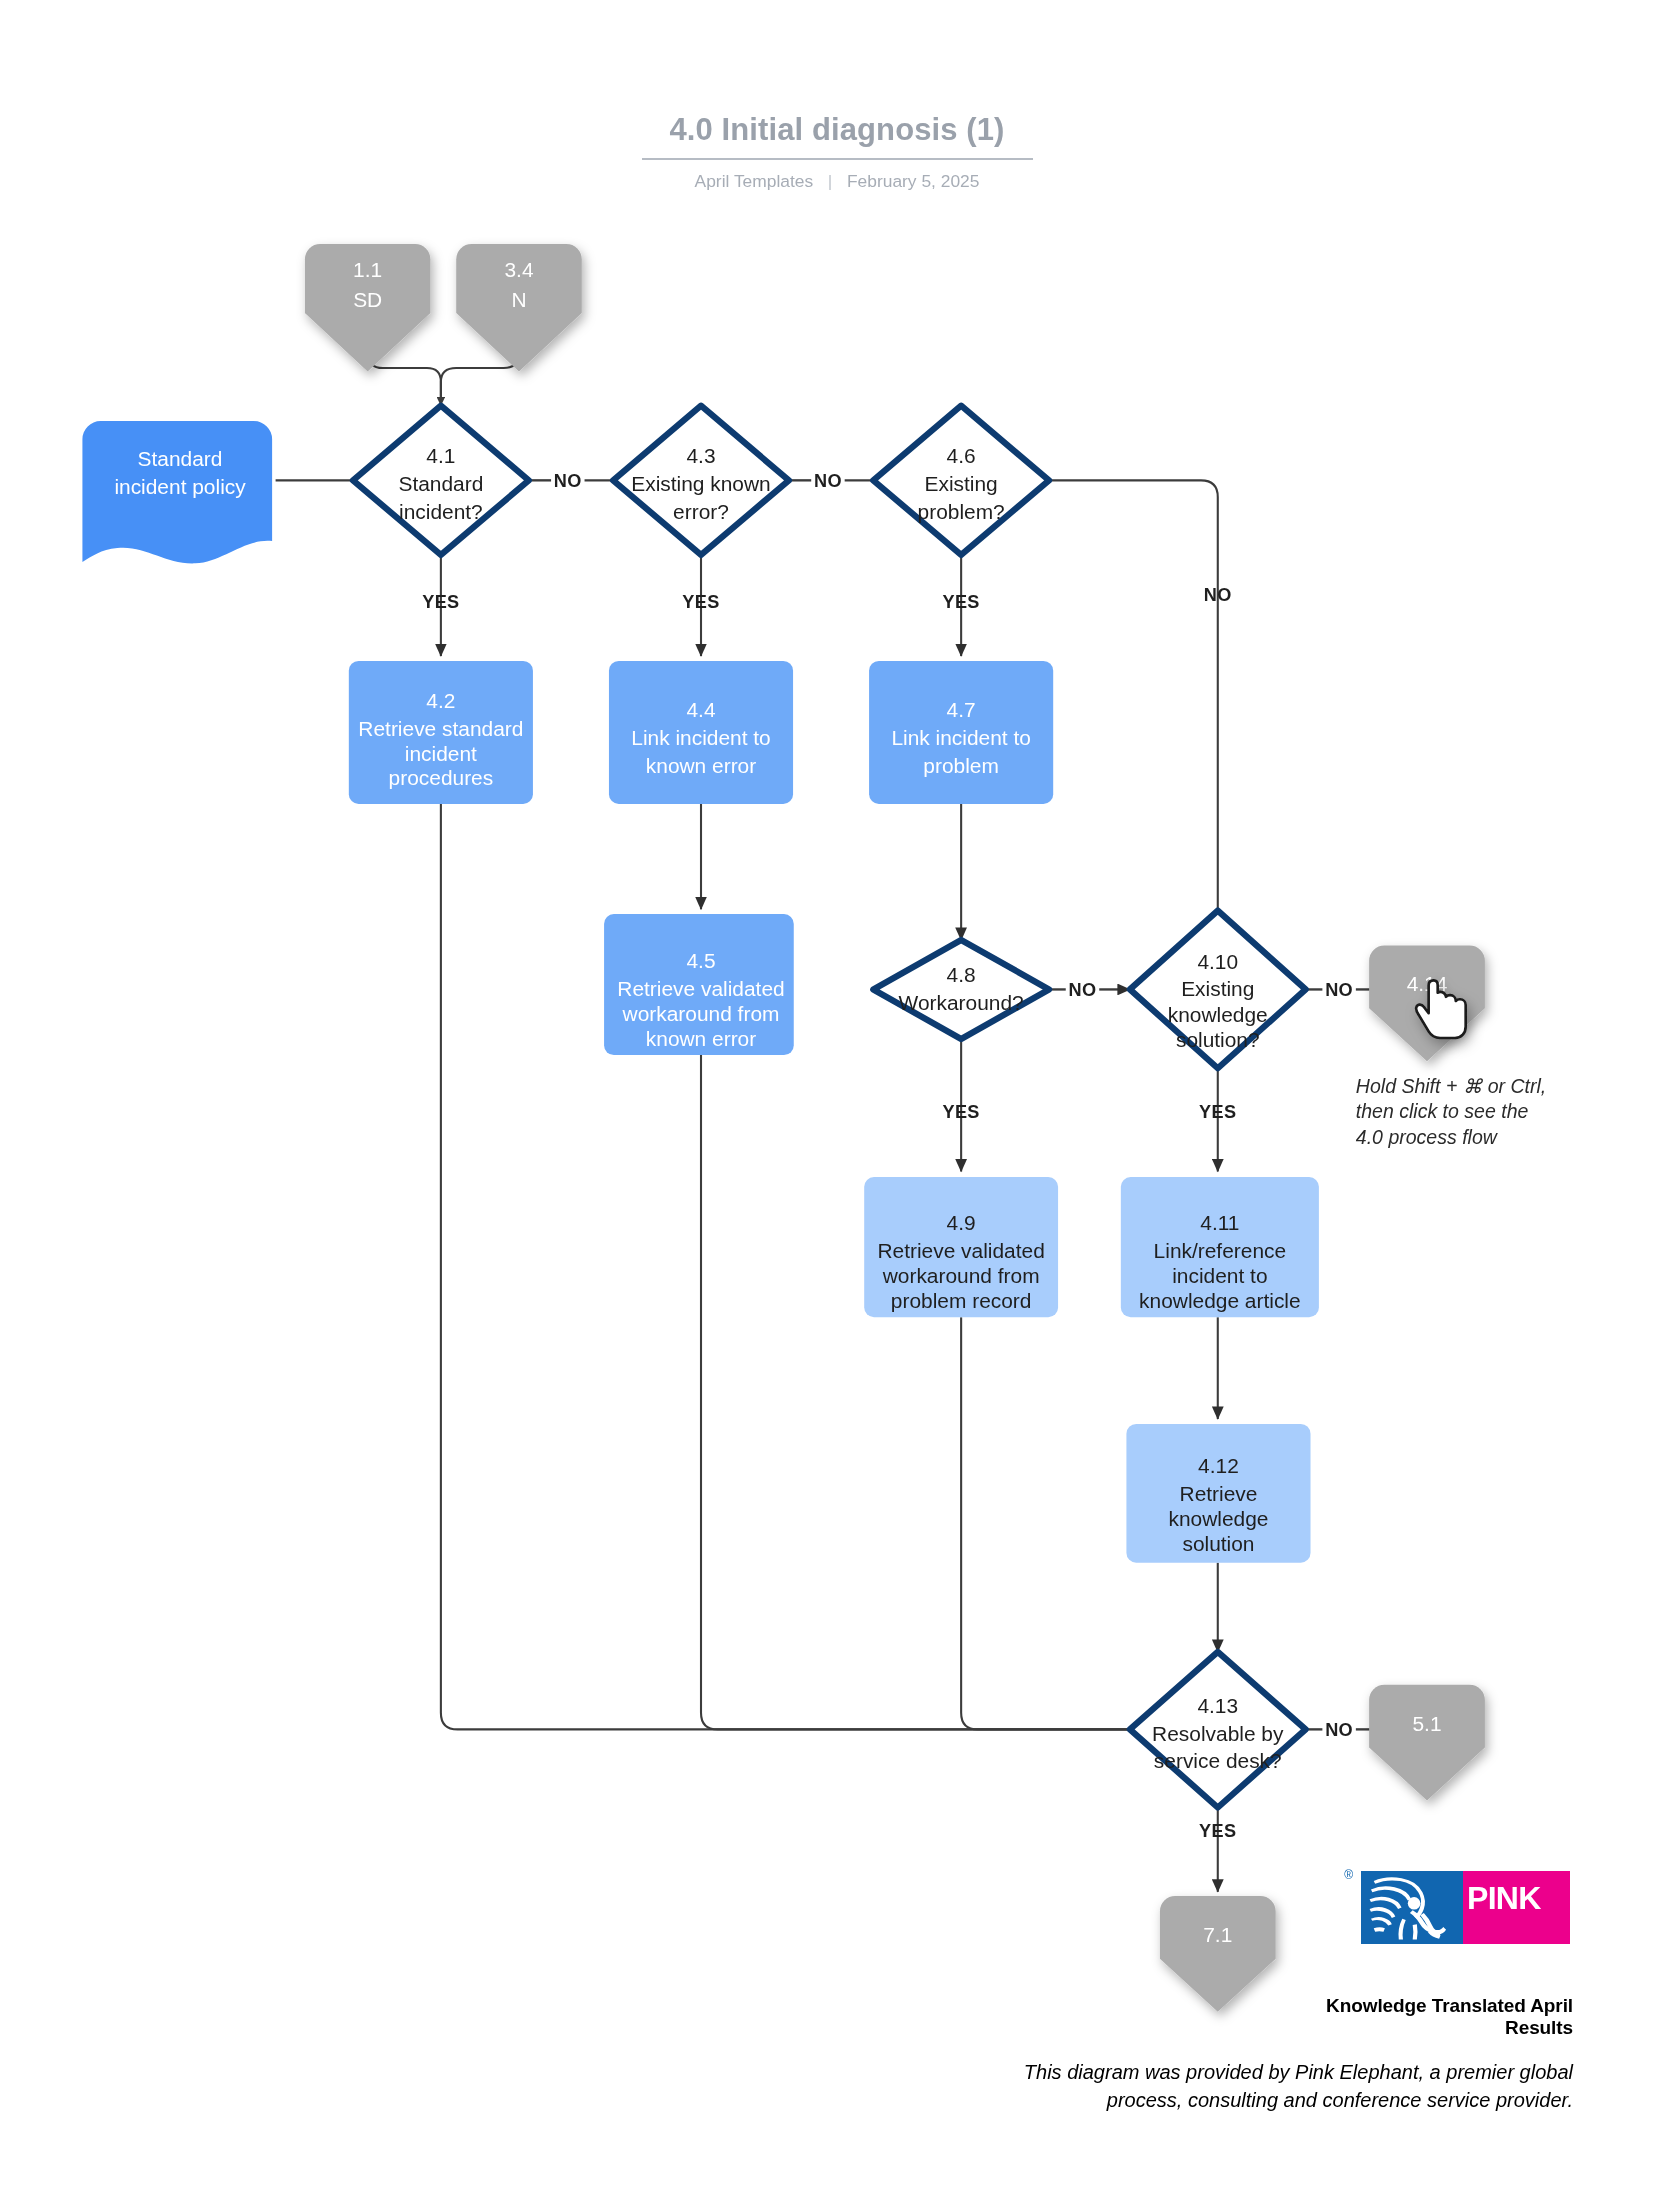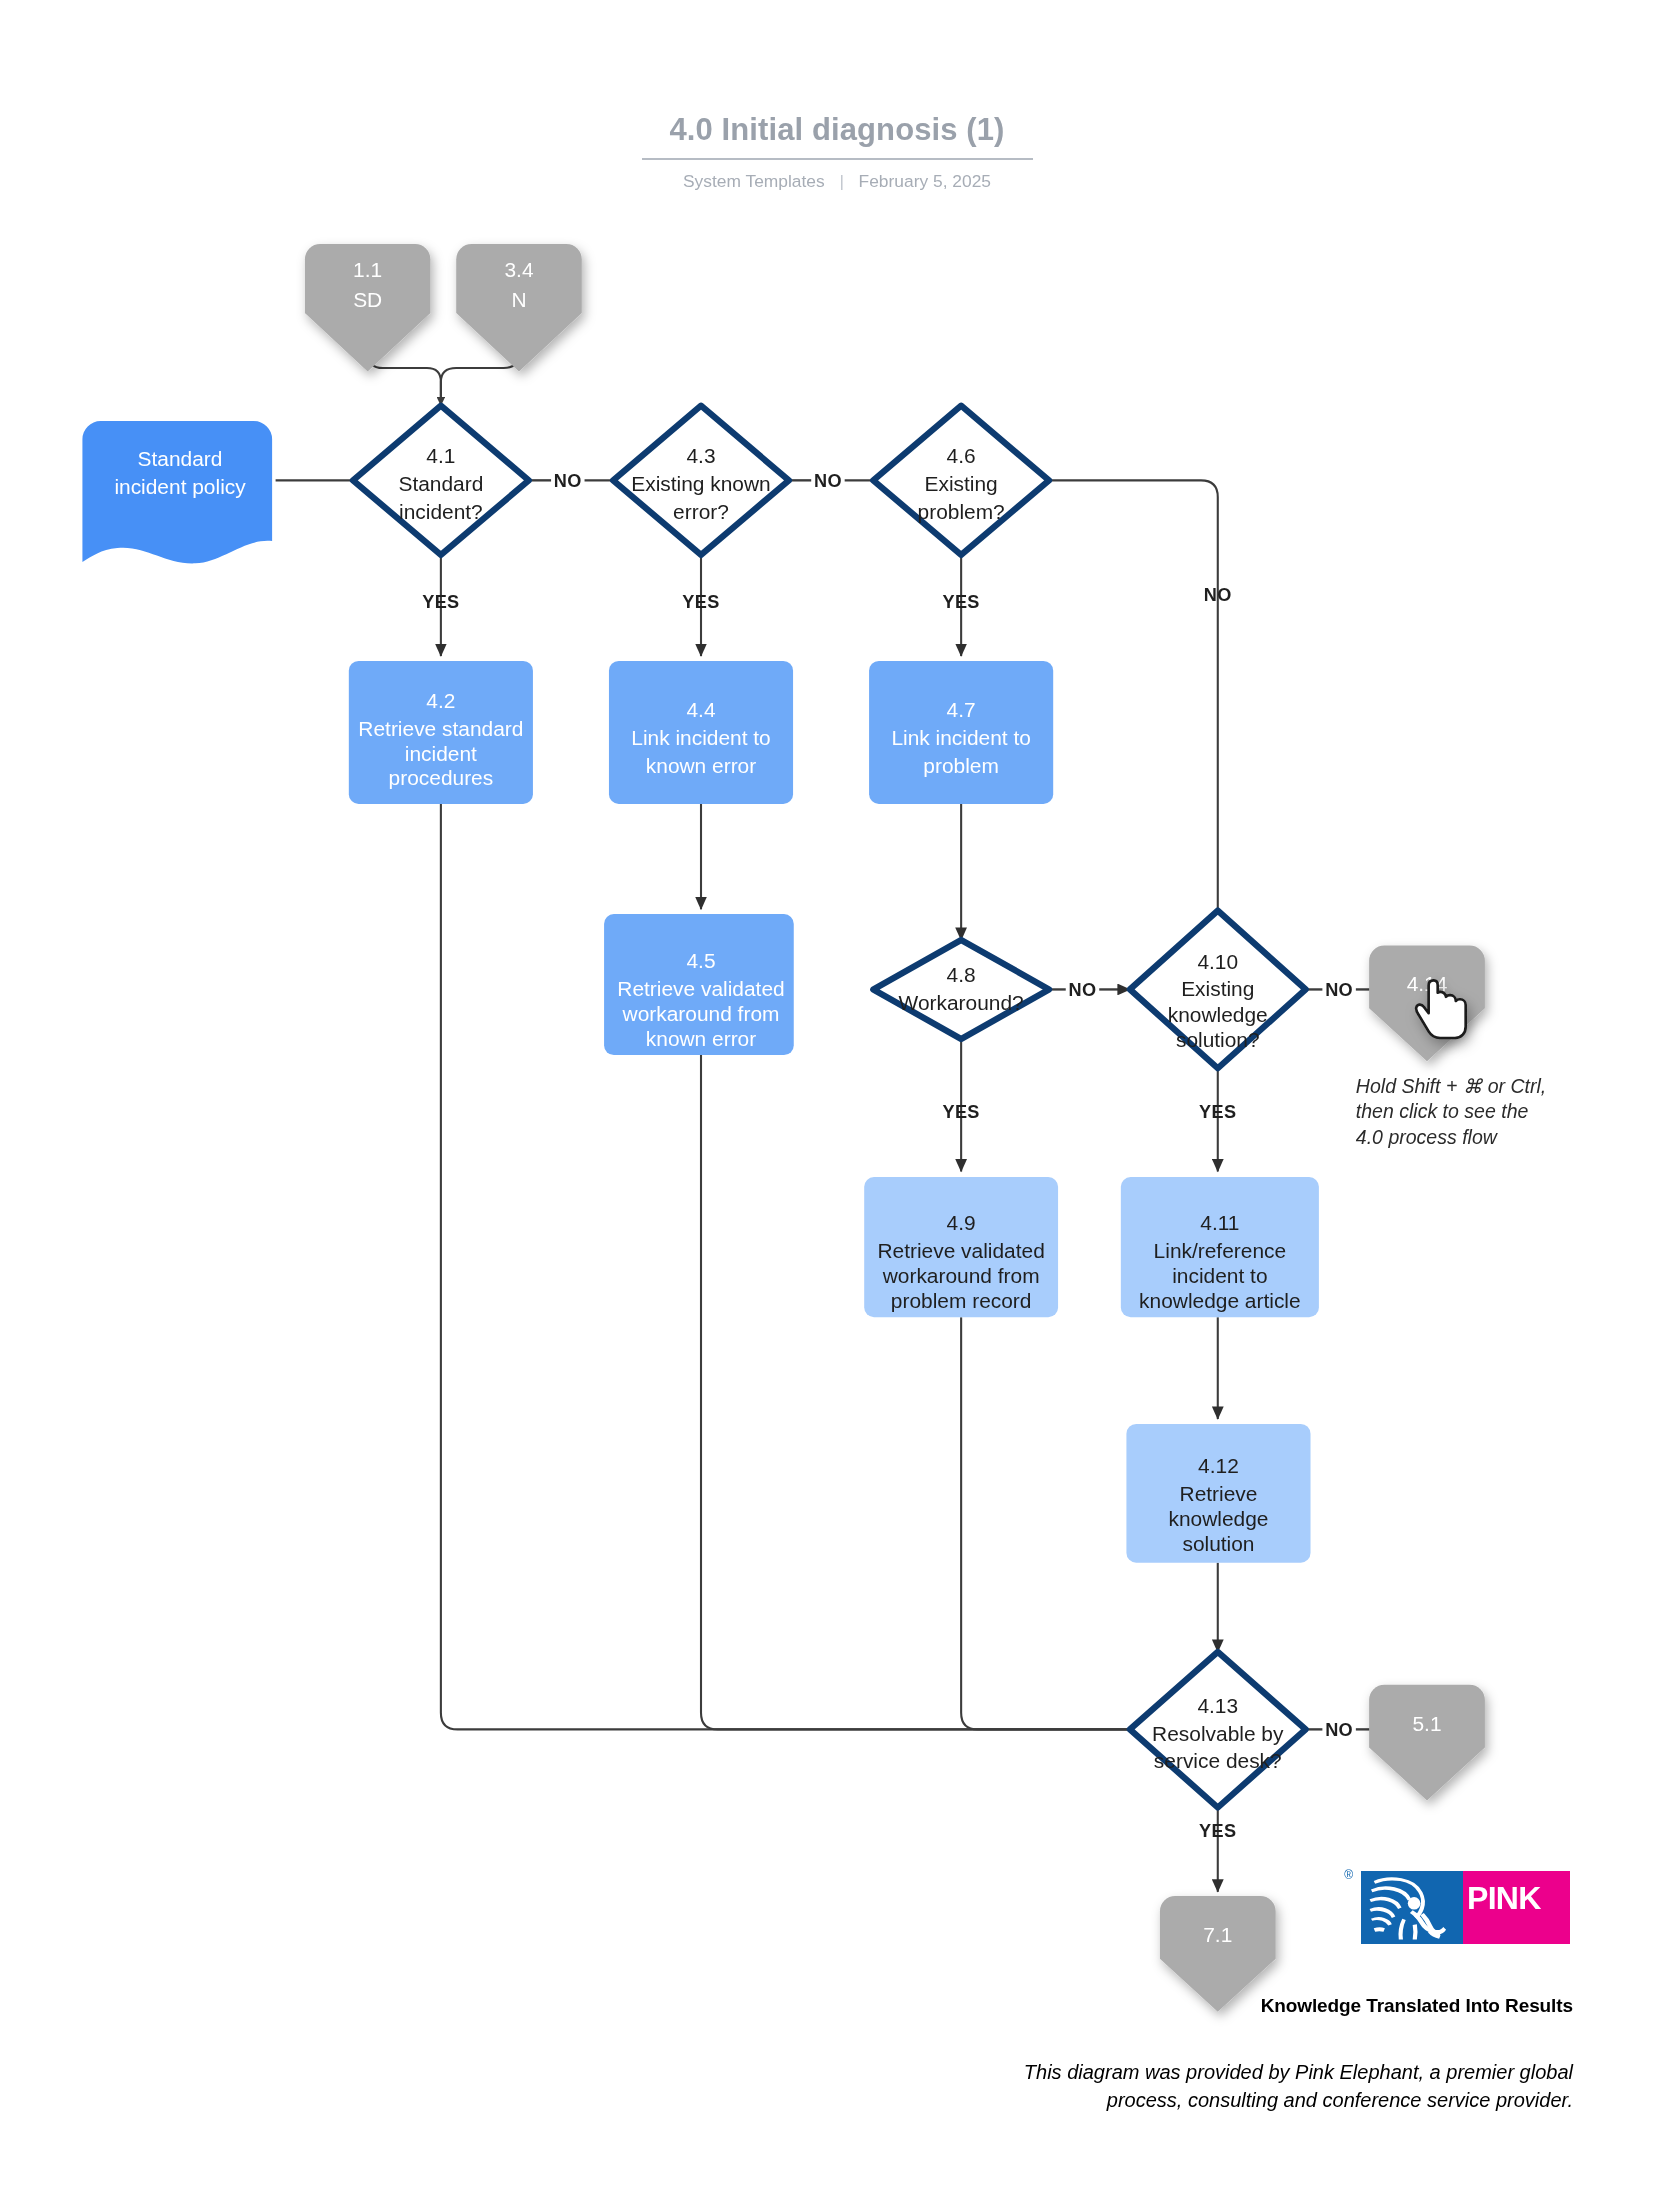--- a/index.html
+++ b/index.html
@@ -47,21 +47,21 @@
 </style>
 </head>
 <body>
 
 <div id="page">
 
   <div id="header">
     <div id="doc-title">4.0 Initial diagnosis (1)</div>
     <div id="title-rule"></div>
     <div id="subtitle">
-      <span>System Templates</span>
+      <span>April Templates</span>
       <span class="sep">|</span>
       <span>February 5, 2025</span>
     </div>
   </div>
 
   <div id="canvas">
   <svg width="1674" height="2194" viewBox="0 0 2400 3146" xmlns="http://www.w3.org/2000/svg">
     <defs>
       <marker id="ah" markerWidth="14" markerHeight="12" refX="12.5" refY="6" orient="auto" markerUnits="userSpaceOnUse">
         <path d="M0,0 L13,6 L0,12 z" fill="#3c3c3c"></path>
@@ -292,21 +292,21 @@
         <path d="M60,66 q-6,14 -4,28 l-6,0 q-2,-16 5,-30 z"></path>
         <path d="M76,72 q2,12 0,22 l-6,0 q2,-10 0,-21 z"></path>
         <path d="M96,80 q6,6 14,8 l-2,5 q-10,-2 -16,-9 z"></path>
       </g>
     </svg>
     <div class="pinkword">PINK</div>
     <div class="reg">®</div>
   </div>
 
   <div id="tagline">
-    <span class="taglineTxt">Knowledge Translated Into Results</span>
+    <span class="taglineTxt">Knowledge Translated April Results</span>
   </div>
 
   <div id="footer">
     <div class="footTxt">This diagram was provided by Pink Elephant, a premier global</div>
     <div class="footTxt">process, consulting and conference service provider.</div>
   </div>
 
 </div>
 
 

